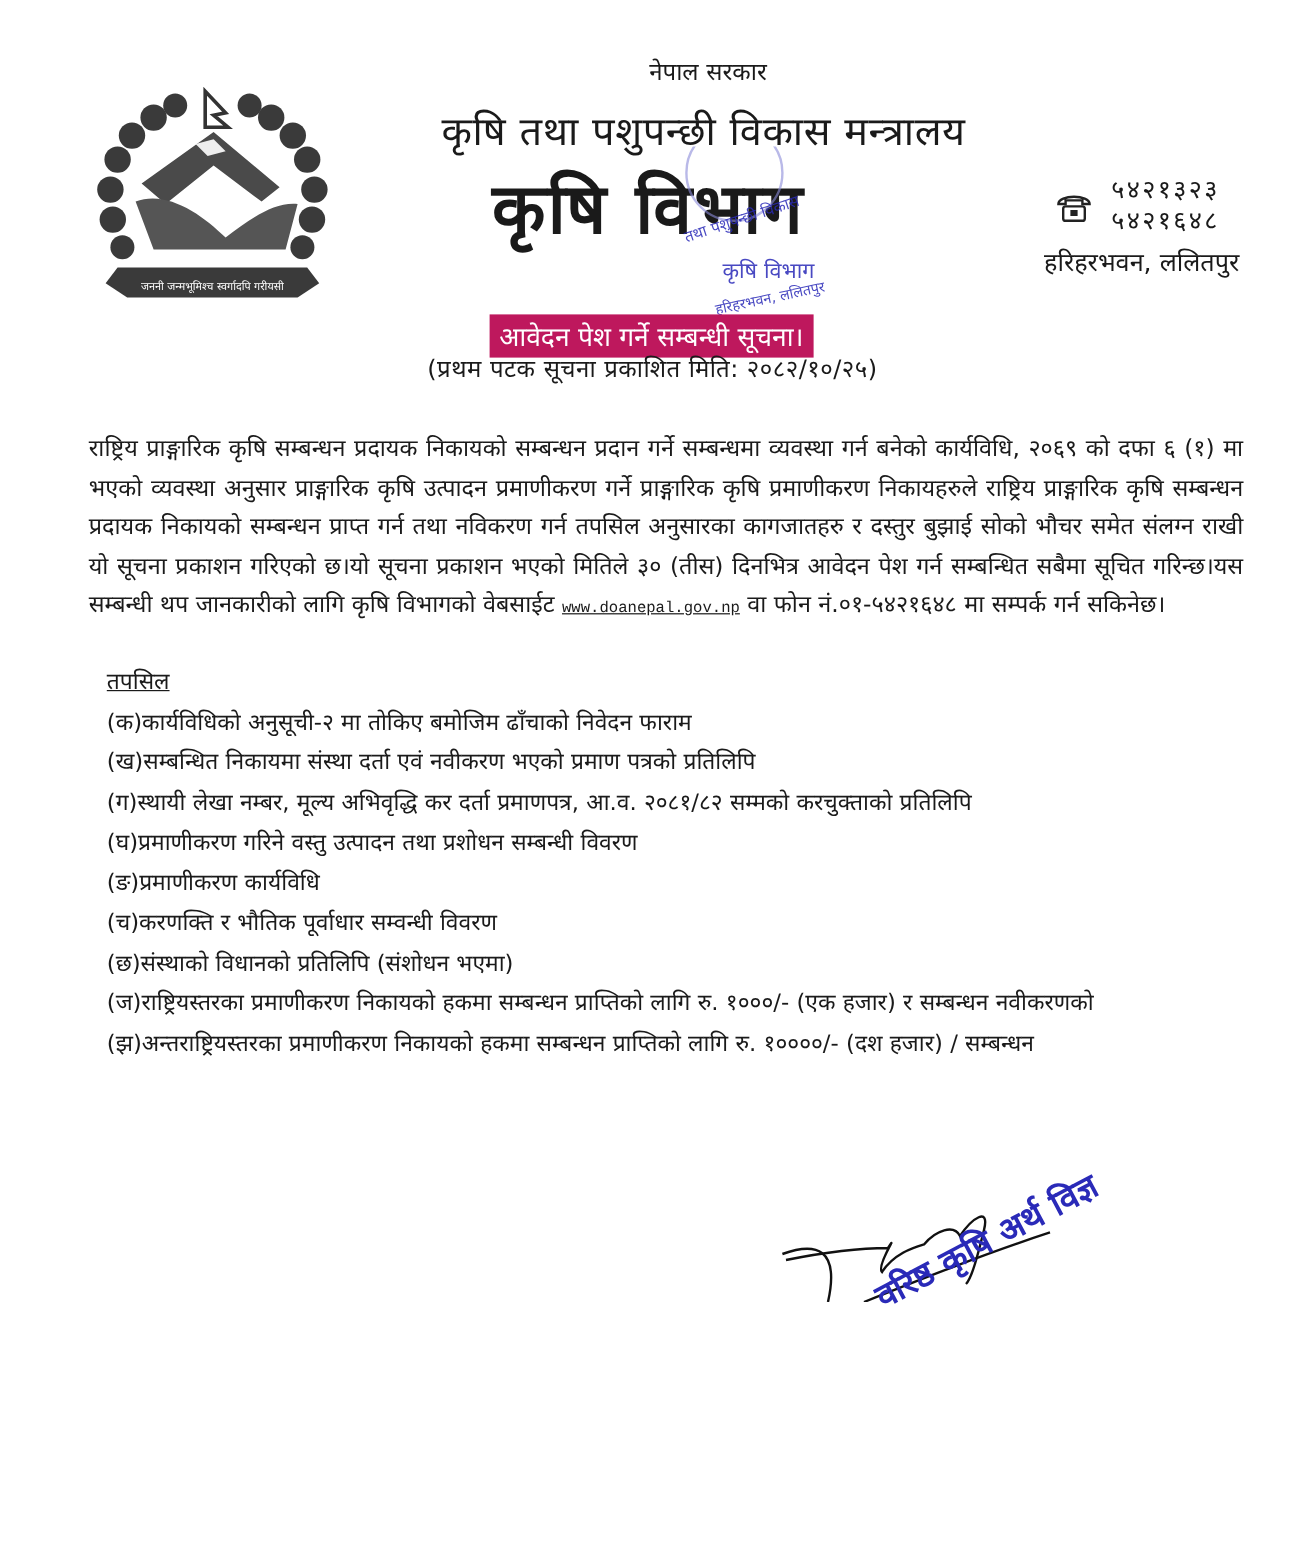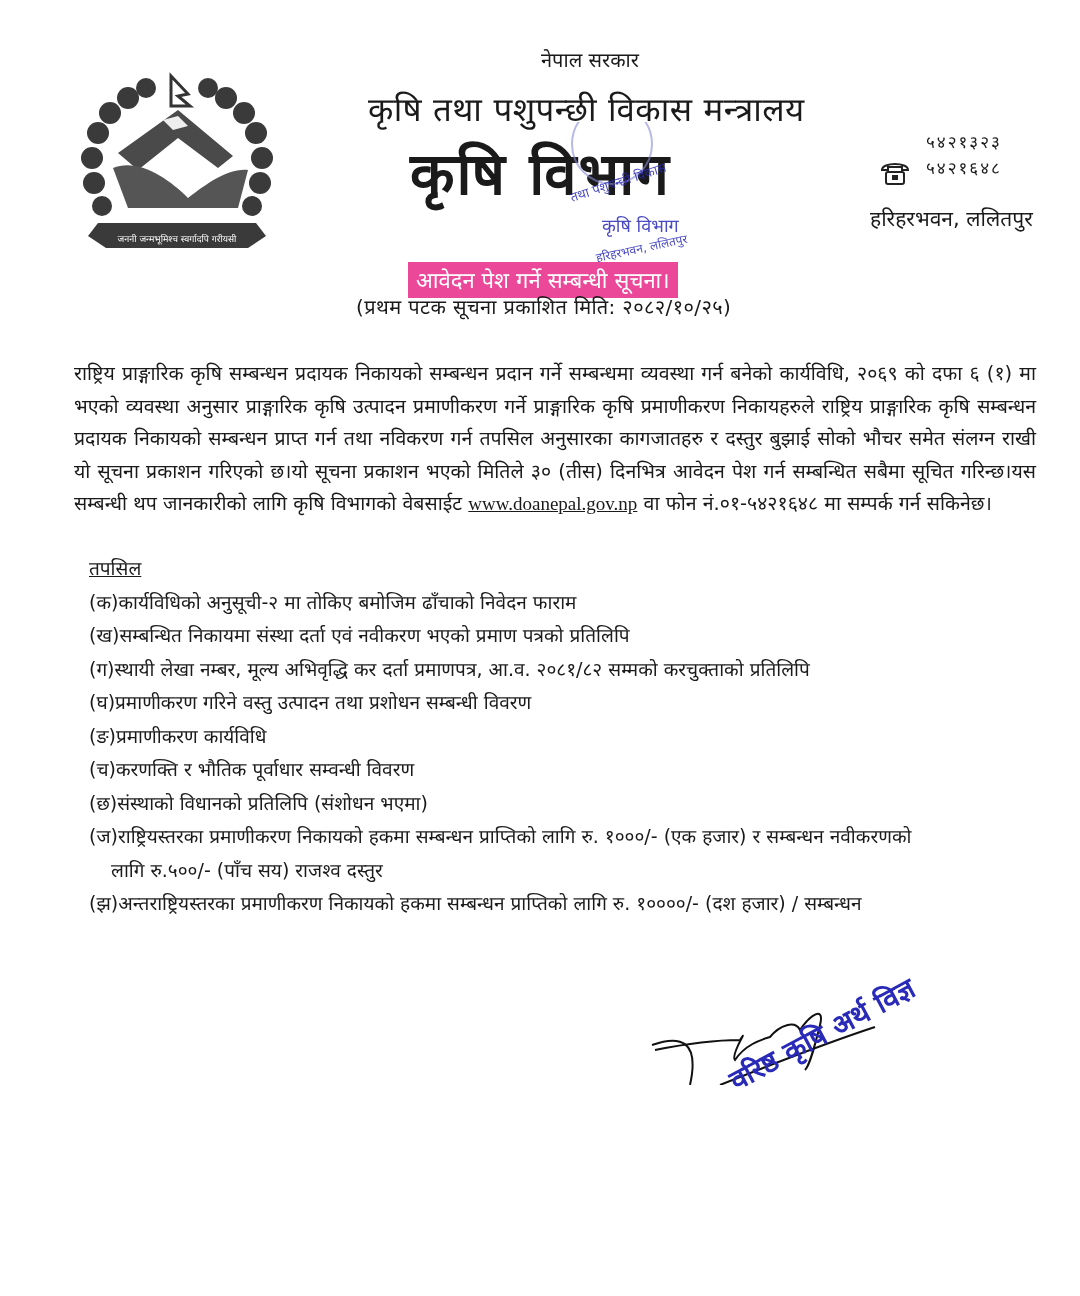--- a/index.html
+++ b/index.html
@@ -8,31 +8,31 @@
     font-family: "DejaVu Sans", "Liberation Sans", sans-serif; color: #1a1a1a;
   }
   .abs { position: absolute; }
   .emblem { left: 68px; top: 58px; width: 218px; height: 200px; }
   .gov { left: 0; width: 1080px; top: 46px; text-align: center; font-size: 20px; padding-left: 60px; box-sizing: border-box; }
   .gov span { margin-left: 40px; }
   .ministry { left: 368px; top: 86px; font-size: 33px; letter-spacing: 0.5px; white-space: nowrap; }
   .dept { left: 410px; top: 132px; font-size: 58px; font-weight: bold; letter-spacing: 2px; white-space: nowrap; }
   .stamp { left: 552px; top: 122px; width: 170px; height: 150px; }
   .phone-icon { left: 880px; top: 160px; width: 30px; height: 26px; }
-  .phones { left: 926px; top: 129px; font-size: 17px; line-height: 26px; letter-spacing: 2px; }
+  .phones { left: 926px; top: 145px; font-size: 21px; line-height: 26px; letter-spacing: 2px; }
   .address { left: 870px; top: 204px; font-size: 21px; white-space: nowrap; }
   .notice-title {
-    left: 408px; top: 262px; background: #ec4899; color: #fff; font-size: 22px; padding: 2px 8px 4px 8px; white-space: nowrap;
+    left: 408px; top: 262px; background: #be185d; color: #fff; font-size: 22px; padding: 2px 8px 4px 8px; white-space: nowrap;
   }
   .pub-date { left: 356px; top: 293px; font-size: 20px; white-space: nowrap; letter-spacing: 0.4px; }
   .body-text {
     left: 74px; top: 358px; width: 962px; font-size: 19.5px; line-height: 32.5px; text-align: justify;
   }
   .body-text p { margin: 0; }
-  .url { text-decoration: underline; font-family: Liberation Serif, serif; font-size: 19px; }
+  .url { text-decoration: underline; font-family: Liberation Mono, monospace; font-size: 13px; }
   .list { left: 89px; top: 552px; width: 966px; font-size: 19px; line-height: 33.5px; }
   .list-heading { text-decoration: underline; }
   .item { display: flex; }
   .item .key { flex: 0 0 auto; }
   .item .val { flex: 1; }
   .item.wrap .val { text-indent: 0; }
   .signature { left: 650px; top: 985px; width: 230px; height: 100px; }
   .designation {
     left: 740px; top: 1060px; font-size: 28px; color: #2a2ab8; font-weight: bold; transform: rotate(-28deg);
     transform-origin: left bottom; white-space: nowrap;
@@ -125,21 +125,20 @@
       <span class="val"> करणक्ति र भौतिक पूर्वाधार सम्वन्धी विवरण</span>
     </div>
   <div class="item">
       <span class="key">(छ)</span>
       <span class="val">संस्थाको विधानको प्रतिलिपि (संशोधन भएमा)</span>
     </div>
   <div class="item wrap">
       <span class="key">(ज)</span>
       <span class="val">राष्ट्रियस्तरका प्रमाणीकरण निकायको हकमा सम्बन्धन प्राप्तिको लागि रु. १०००/- (एक हजार) र सम्बन्धन नवीकरणको</span>
     </div>
-  <div class="cont" style="padding-left:22px">लागि रु.५००/- (पाँच सय) राजश्व दस्तुर</div>
   <div class="item wrap">
       <span class="key">(झ)</span>
       <span class="val">अन्तराष्ट्रियस्तरका प्रमाणीकरण निकायको हकमा सम्बन्धन प्राप्तिको लागि रु. १००००/- (दश हजार) / सम्बन्धन</span>
     </div>
 </div>
 
 <svg class="abs signature" viewBox="0 0 230 100">
   <path d="M2 60 C30 50 50 55 40 100" fill="none" stroke="#111" stroke-width="2"></path>
   <path d="M5 65 C30 60 60 55 90 55 C100 40 80 70 85 75 C95 60 110 55 120 52 C130 40 145 35 150 45 C160 30 175 20 170 40 C165 60 160 80 155 85" fill="none" stroke="#111" stroke-width="2"></path>
   <path d="M70 100 C120 80 170 60 225 42" fill="none" stroke="#111" stroke-width="2"></path>

